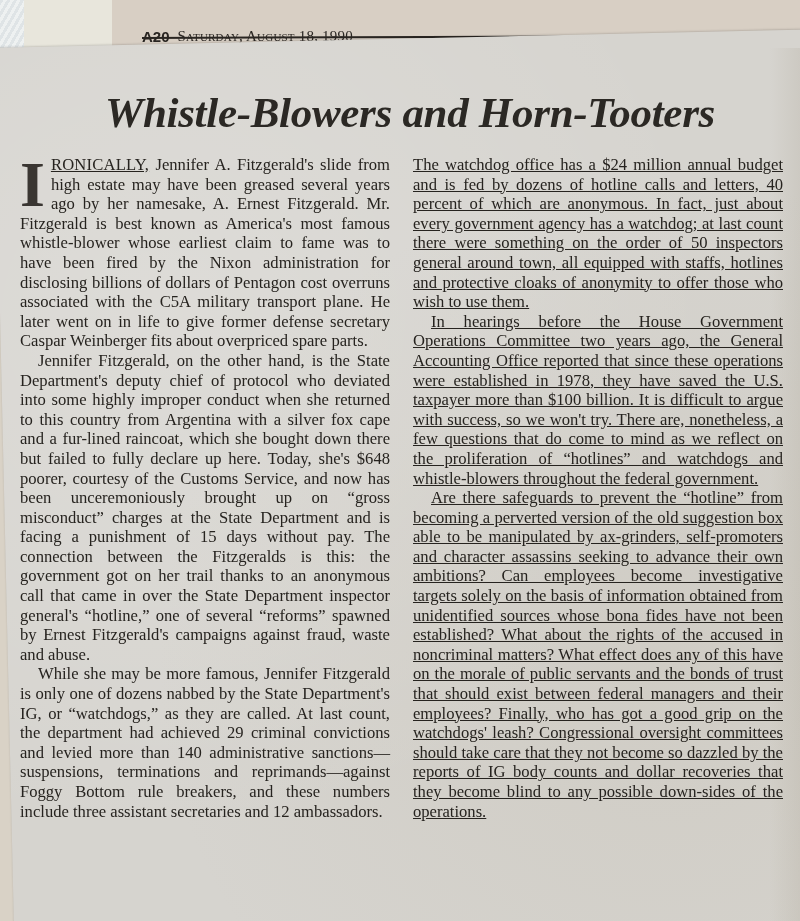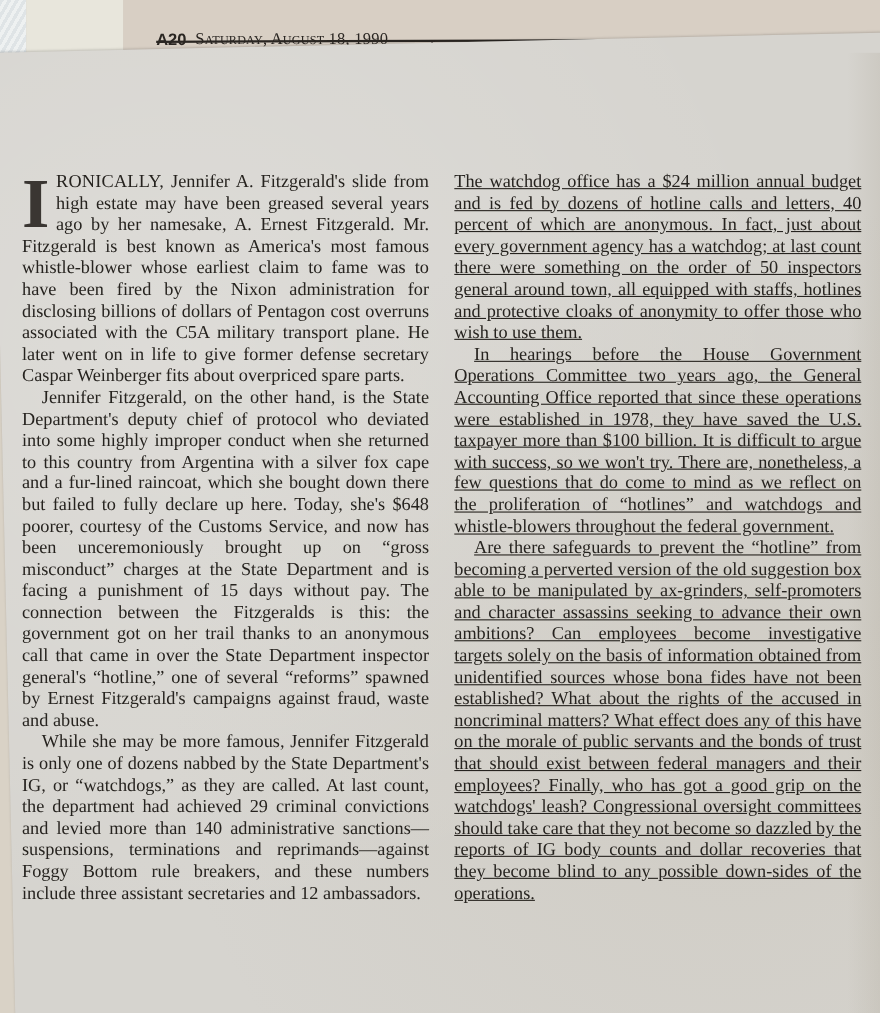--- a/index.html
+++ b/index.html
@@ -73,40 +73,41 @@
   }
   .col-left { left: 20px; width: 370px; }
   .col-right { left: 413px; width: 370px; text-decoration: underline; }
   .column p { margin: 0; text-indent: 18px; }
   .column p.no-indent { text-indent: 0; }
   .dropcap {
     float: left; font-size: 64px; line-height: 52px;
     margin: 4px 6px 0 0; font-weight: 700; color: #3a3632;
     font-family: "Liberation Serif", serif;
   }
-  .lead-caps { letter-spacing: 0.2px; }
+  .lead-caps { letter-spacing: 0.2px; text-decoration: underline; }
 </style>
 </head>
 <body>
 
 <div class="bg-blue-edge"></div>
 <div class="bg-light-sheet"></div>
 <div class="back-page"></div>
 
 <div class="folio">
   <span class="folio-page">A20</span>
   <span class="folio-date">Saturday, August 18, 1990</span>
   <span class="folio-dot">.</span>
 </div>
 <div class="folio-rule"></div>
 
 <div class="clipping"></div>
 <div class="clip-right-tint"></div>
 
 <div class="content">
+  <div class="headline">Whistle-Blowers and Horn-Tooters</div>
 
   <div class="column col-left">
     <p class="no-indent">
       <span class="dropcap">I</span><span class="lead-caps">RONICALLY,</span><span> Jennifer A. Fitzgerald's slide from high estate may have been greased several years ago by her namesake, A. Ernest Fitzgerald. Mr. Fitzgerald is best known as America's most famous whistle-blower whose earliest claim to fame was to have been fired by the Nixon administration for disclosing billions of dollars of Pentagon cost overruns associated with the C5A military transport plane. He later went on in life to give former defense secretary Caspar Weinberger fits about overpriced spare parts.</span>
     </p>
     <p>Jennifer Fitzgerald, on the other hand, is the State Department's deputy chief of protocol who deviated into some highly improper conduct when she returned to this country from Argentina with a silver fox cape and a fur-lined raincoat, which she bought down there but failed to fully declare up here. Today, she's $648 poorer, courtesy of the Customs Service, and now has been unceremoniously brought up on “gross misconduct” charges at the State Department and is facing a punishment of 15 days without pay. The connection between the Fitzgeralds is this: the government got on her trail thanks to an anonymous call that came in over the State Department inspector general's “hotline,” one of several “reforms” spawned by Ernest Fitzgerald's campaigns against fraud, waste and abuse.</p>
     <p>While she may be more famous, Jennifer Fitzgerald is only one of dozens nabbed by the State Department's IG, or “watchdogs,” as they are called. At last count, the department had achieved 29 criminal convictions and levied more than 140 administrative sanctions—suspensions, terminations and reprimands—against Foggy Bottom rule breakers, and these numbers include three assistant secretaries and 12 ambassadors.</p>
   </div>
 
   <div class="column col-right">

